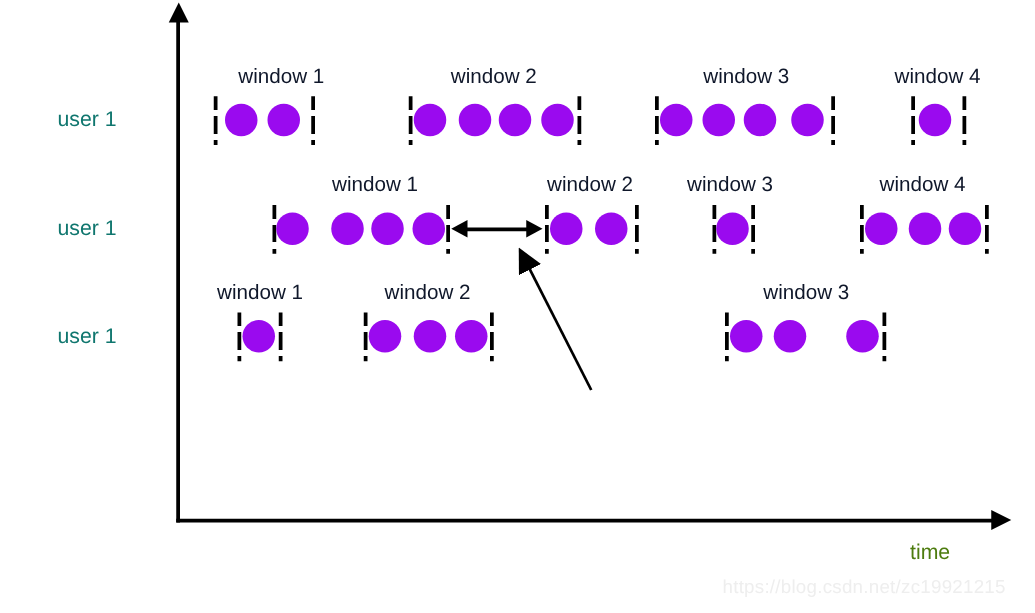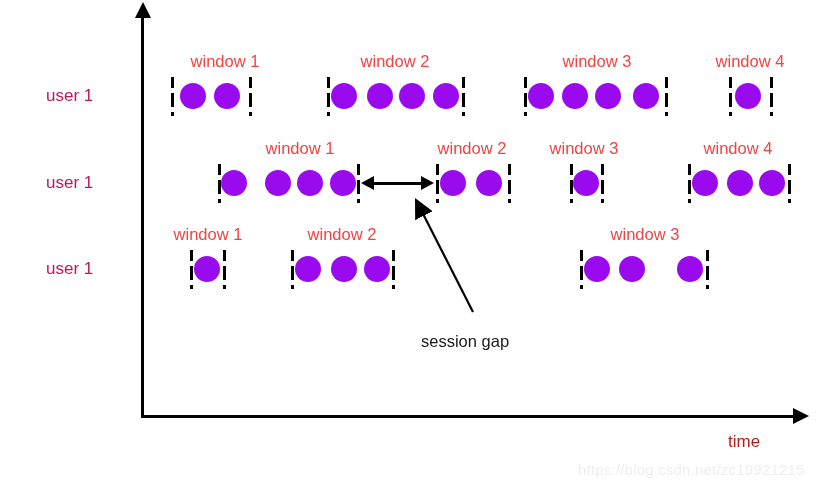--- a/index.html
+++ b/index.html
@@ -49,35 +49,35 @@
     top: 408px;
     width: 0; height: 0;
     border-top: 8px solid transparent;
     border-bottom: 8px solid transparent;
     border-left: 16px solid #000000;
   }
   
   .user-label {
     position: absolute;
     font-size: 17px;
-    color: #be185d;
+    color: #0f766e;
     white-space: nowrap;
     text-align: right;
   }
   .window-label {
     position: absolute;
     font-size: 16.5px;
-    color: #ef4444;
+    color: #0f172a;
     white-space: nowrap;
     transform: translateX(-50%);
   }
   .axis-label {
     position: absolute;
     font-size: 17px;
-    color: #b91c1c;
+    color: #4d7c0f;
     white-space: nowrap;
   }
   .gap-label {
     position: absolute;
     font-size: 16.5px;
     color: #1a1a1a;
     white-space: nowrap;
   }
   .watermark {
     position: absolute;
@@ -205,16 +205,15 @@
 
   <svg class="pointer-line" width="828" height="490">
     <defs>
       <marker id="lead-head" markerWidth="9" markerHeight="9" refX="7" refY="4.5" orient="auto">
         <polygon points="0,0 9,4.5 0,9" fill="#000000"></polygon>
       </marker>
     </defs>
     <line x1="473" y1="312" x2="417" y2="202" stroke="#000000" stroke-width="2.2" marker-end="url(#lead-head)"></line>
   </svg>
 
-  <div class="gap-label" id="gap-label" style="left: 421px; top: 332px;">session gap</div>
 
   <div class="watermark" style="left:578px; top:461px;">https://blog.csdn.net/zc19921215</div>
 </div>
 
 </body></html>

